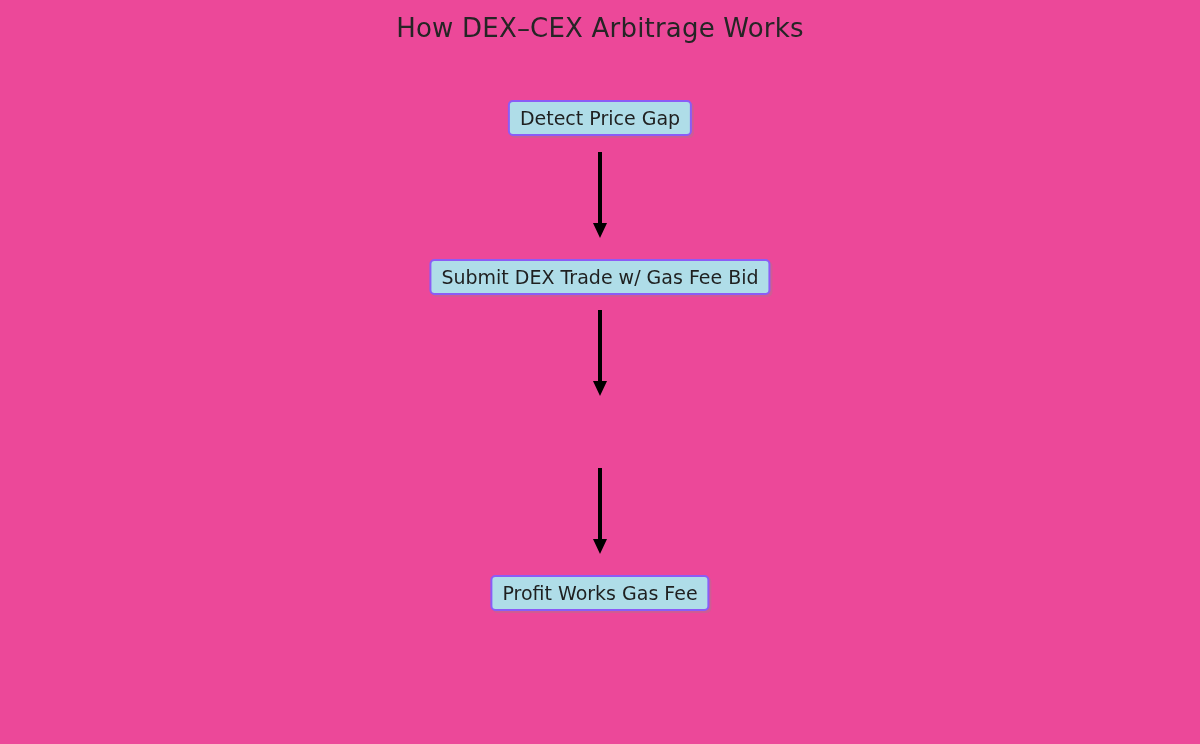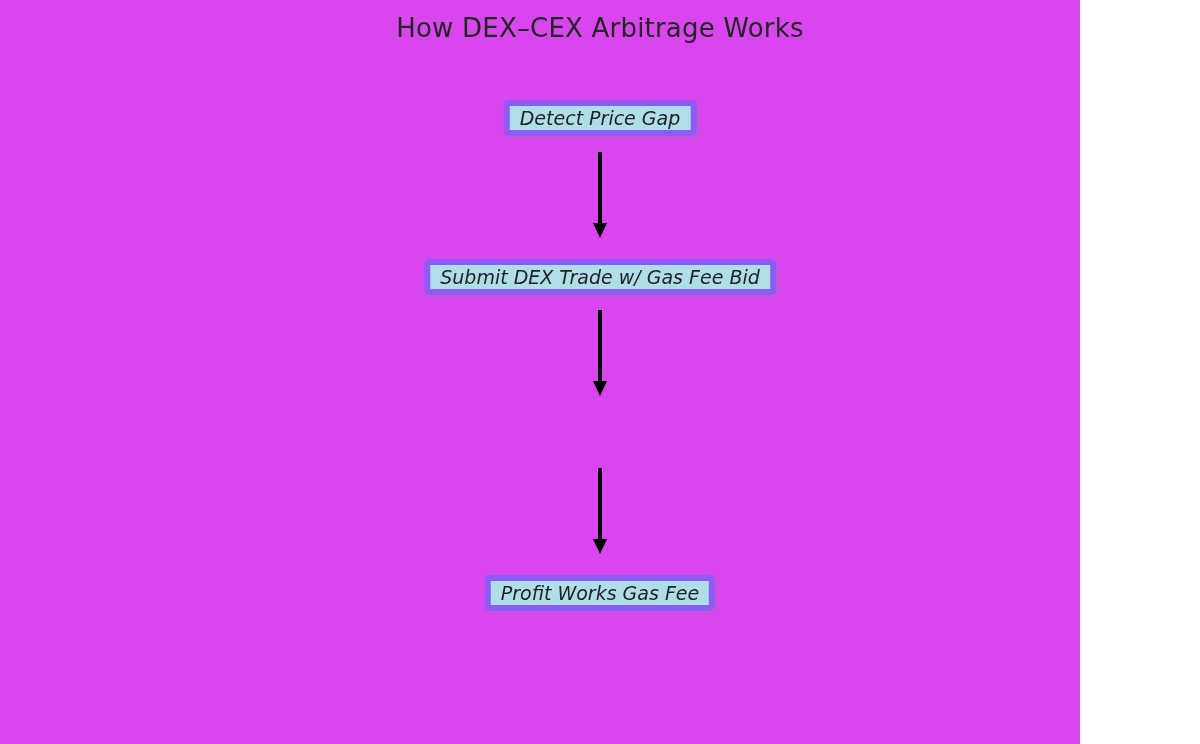--- a/index.html
+++ b/index.html
@@ -9,23 +9,23 @@
   }
   body {
     width: 1200px;
     height: 744px;
     overflow: hidden;
     font-family: "DejaVu Sans", "Liberation Sans", sans-serif;
   }
 
   #canvas {
     position: relative;
-    width: 1080px;
+    width: 1200px;
     height: 744px;
-    background: #d946ef;
+    background: #ec4899;
   }
 
   
   .chart-title {
     position: absolute;
     left: 0;
     top: 12px;
     width: 1200px;
     text-align: center;
     font-size: 26px;
@@ -41,24 +41,23 @@
     position: absolute;
     box-sizing: border-box;
     transform: translateX(-50%);
     left: 600px;
     height: 36px;
     display: flex;
     align-items: center;
     justify-content: center;
     padding: 0 10px;
     background: #afdde8;
-    border: 6px solid #8b5cf6;
+    border: 2px solid #8b5cf6;
     border-radius: 5px;
     box-shadow: 2px 2px 0 rgba(140, 140, 140, 0.30);
-    font-style: italic;
   }
   .node-label {
     font-size: 19px;
     line-height: 22px;
     color: #1f2020;
     white-space: nowrap;
   }
 
   #node-0 { top: 100px; }
   #node-1 { top: 259px; }

